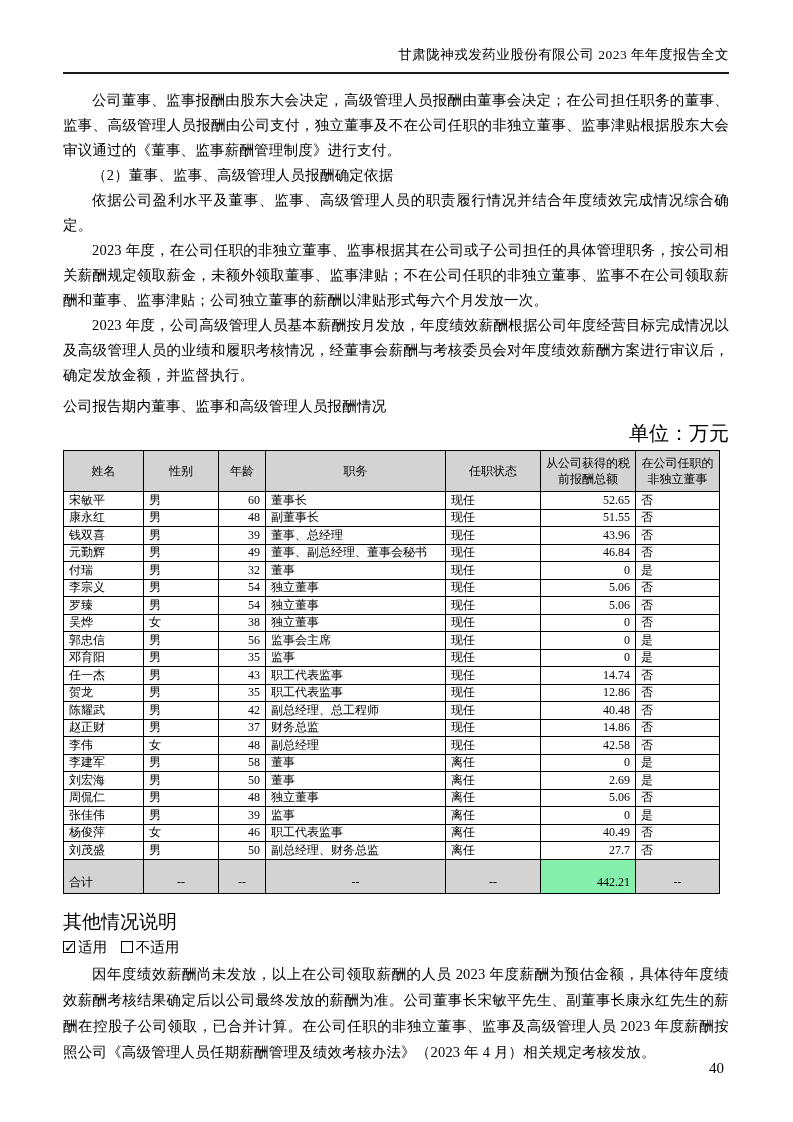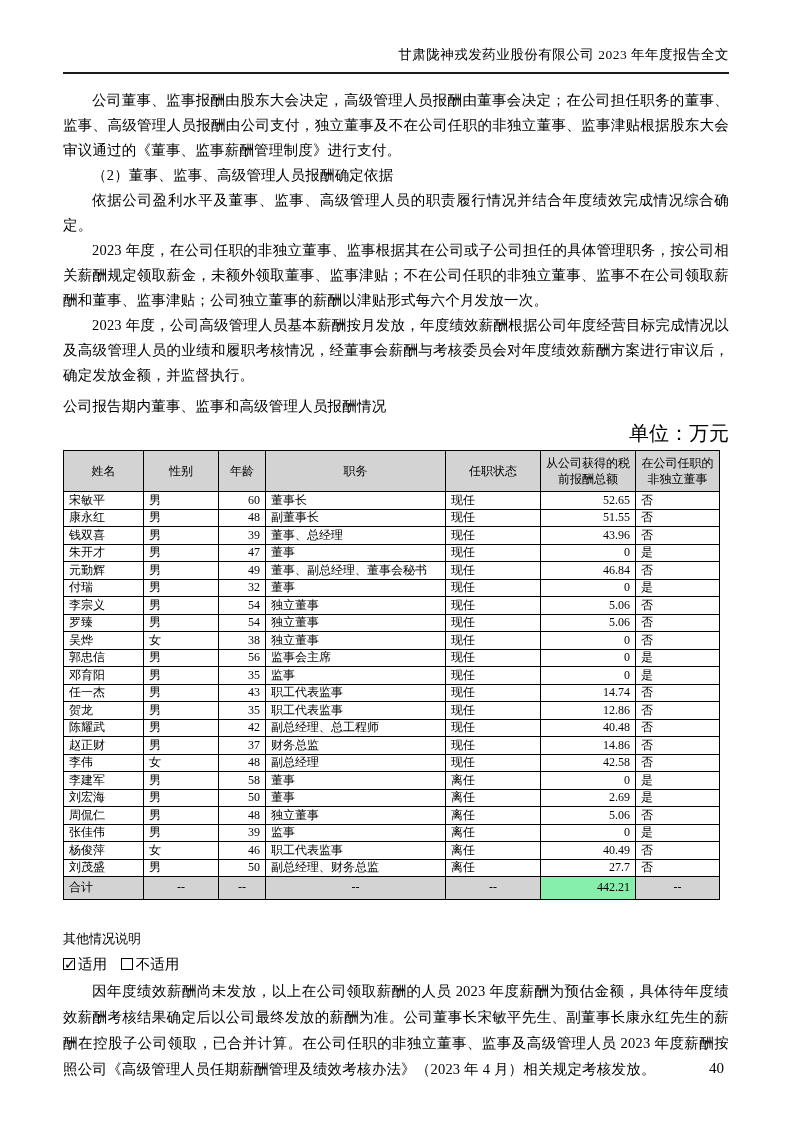--- a/index.html
+++ b/index.html
@@ -34,24 +34,24 @@
     font-size:12px; line-height:16px; padding:4px 2px; text-align:center;
   }
   table.salary td {
     font-size:12px; line-height:13.5px; padding:1.5px 5px;
     white-space:nowrap;
   }
   col.c0{width:80px} col.c1{width:75px} col.c2{width:47px}
   col.c3{width:180px} col.c4{width:95px} col.c5{width:95px} col.c6{width:84px}
   .al-left{text-align:left} .al-center{text-align:center} .al-right{text-align:right}
   td.age-cell{padding-right:9px} td.amount-col{padding-right:7px}
-  tr.total-row td { background:#d3d3d3; padding-top:4px; padding-bottom:4px;margin-top:48px; }
+  tr.total-row td { background:#d3d3d3; padding-top:16px; padding-bottom:4px;margin-top:48px; }
   tr.total-row td.amount-cell { background:#86efac; }
 
-  .notes-heading { font-size:13px; line-height:25px; margin-top:26px; }
+  .notes-heading { font-size:19px; line-height:25px; margin-top:15px; }
   .apply-line { font-size:14.5px; line-height:25px; margin-top:1px; }
   .cb-group { margin-right:10px; }
   .cb {
     display:inline-block; width:10px; height:10px;
     border:1.5px solid #000; vertical-align:-1px; margin-right:3px; position:relative;
   }
   .cb .tick {
     position:absolute; left:0px; top:-7px; font-size:14px; font-weight:bold;
     font-family:"DejaVu Sans","Liberation Sans",sans-serif;
   }
@@ -124,29 +124,20 @@
         <tr>
           <td class="al-left">钱双喜</td>
           <td class="al-left">男</td>
           <td class="al-right age-cell">39</td>
           <td class="al-left">董事、总经理</td>
           <td class="al-left">现任</td>
           <td class="al-right amount-col">43.96</td>
           <td class="al-left">否</td>
         </tr>
         <tr>
-          <td class="al-left">朱开才</td>
-          <td class="al-left">男</td>
-          <td class="al-right age-cell">47</td>
-          <td class="al-left">董事</td>
-          <td class="al-left">现任</td>
-          <td class="al-right amount-col">0</td>
-          <td class="al-left">是</td>
-        </tr>
-        <tr>
           <td class="al-left">元勤辉</td>
           <td class="al-left">男</td>
           <td class="al-right age-cell">49</td>
           <td class="al-left">董事、副总经理、董事会秘书</td>
           <td class="al-left">现任</td>
           <td class="al-right amount-col">46.84</td>
           <td class="al-left">否</td>
         </tr>
         <tr>
           <td class="al-left">付瑞</td>

